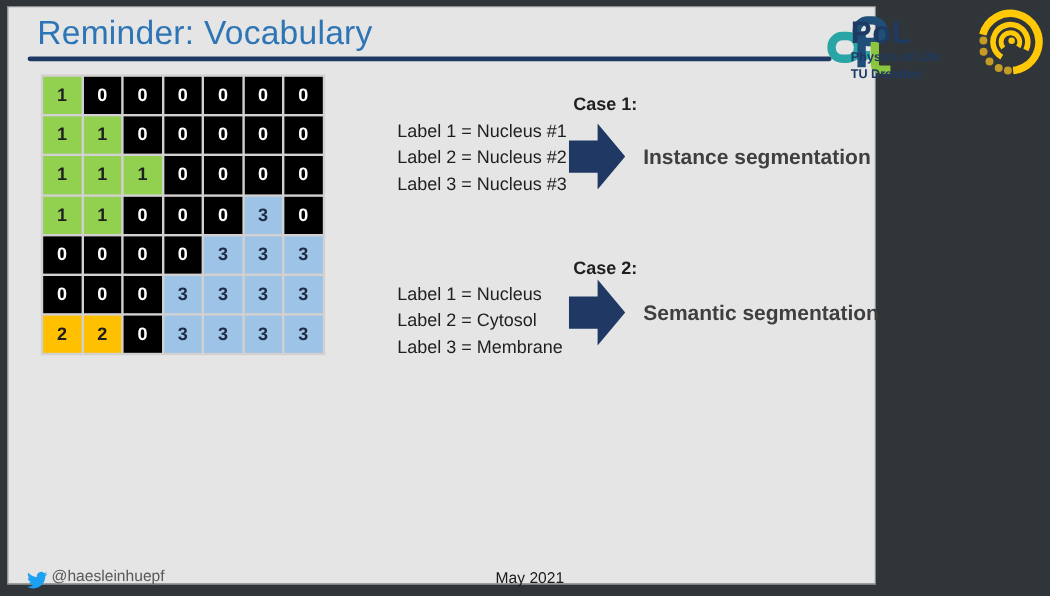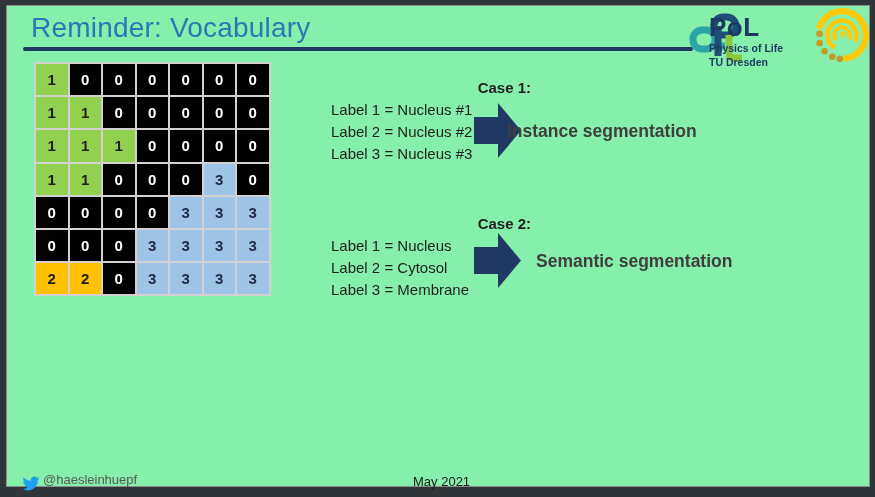--- a/index.html
+++ b/index.html
@@ -2,22 +2,22 @@
 <html><head>
 <meta charset="utf-8">
 <style>
   html,body{margin:0;padding:0;background:#222;}
   *{box-sizing:border-box;}
   .frame{
     position:relative;width:875px;height:497px;background:#30353a;
     font-family:"Liberation Sans",sans-serif;overflow:hidden;
   }
   .slide{
-    position:absolute;left:6px;top:5px;width:864px;height:482px;
-    background:#86efac;border:1px solid #8a8a8a;
+    position:absolute;left:6px;top:5px;width:724px;height:482px;
+    background:#e5e5e5;border:1px solid #8a8a8a;
   }
   .abs{position:absolute;}
   .page-title{
     left:24px;top:6px;font-size:28px;color:#2E75B6;font-weight:400;
     letter-spacing:0.2px;white-space:nowrap;
   }
   .title-rule{
     left:16px;top:41px;width:670px;height:4px;background:#1F3864;border-radius:2px;
   }
   .label-grid{
@@ -105,21 +105,21 @@
 
     <div class="abs case-block" style="top:71px;">
       <div class="case-heading">Case 1:</div>
       <div class="case-label">Label 1 = Nucleus #1</div>
       <div class="case-label">Label 2 = Nucleus #2</div>
       <div class="case-label">Label 3 = Nucleus #3</div>
     </div>
     <svg class="abs arrow" style="left:467px;top:97px;" viewBox="0 0 47 55">
       <polygon points="0,14 24,14 24,0 47,27.5 24,55 24,41 0,41" fill="#1F3864"></polygon>
     </svg>
-    <div class="abs result-label" style="left:500px;top:114px;">Instance segmentation</div>
+    <div class="abs result-label" style="left:529px;top:114px;">Instance segmentation</div>
 
     <div class="abs case-block" style="top:207px;">
       <div class="case-heading">Case 2:</div>
       <div class="case-label">Label 1 = Nucleus</div>
       <div class="case-label">Label 2 = Cytosol</div>
       <div class="case-label">Label 3 = Membrane</div>
     </div>
     <svg class="abs arrow" style="left:467px;top:227px;" viewBox="0 0 47 55">
       <polygon points="0,14 24,14 24,0 47,27.5 24,55 24,41 0,41" fill="#1F3864"></polygon>
     </svg>

